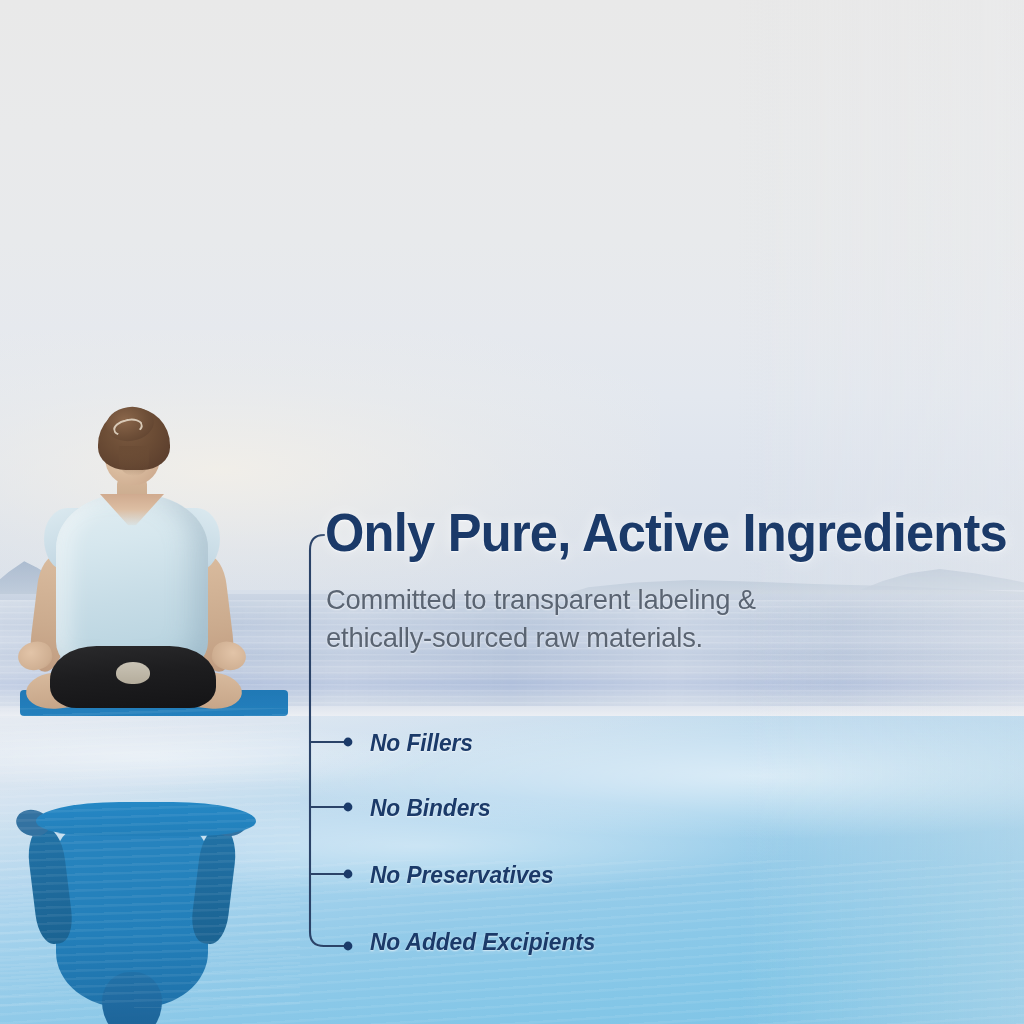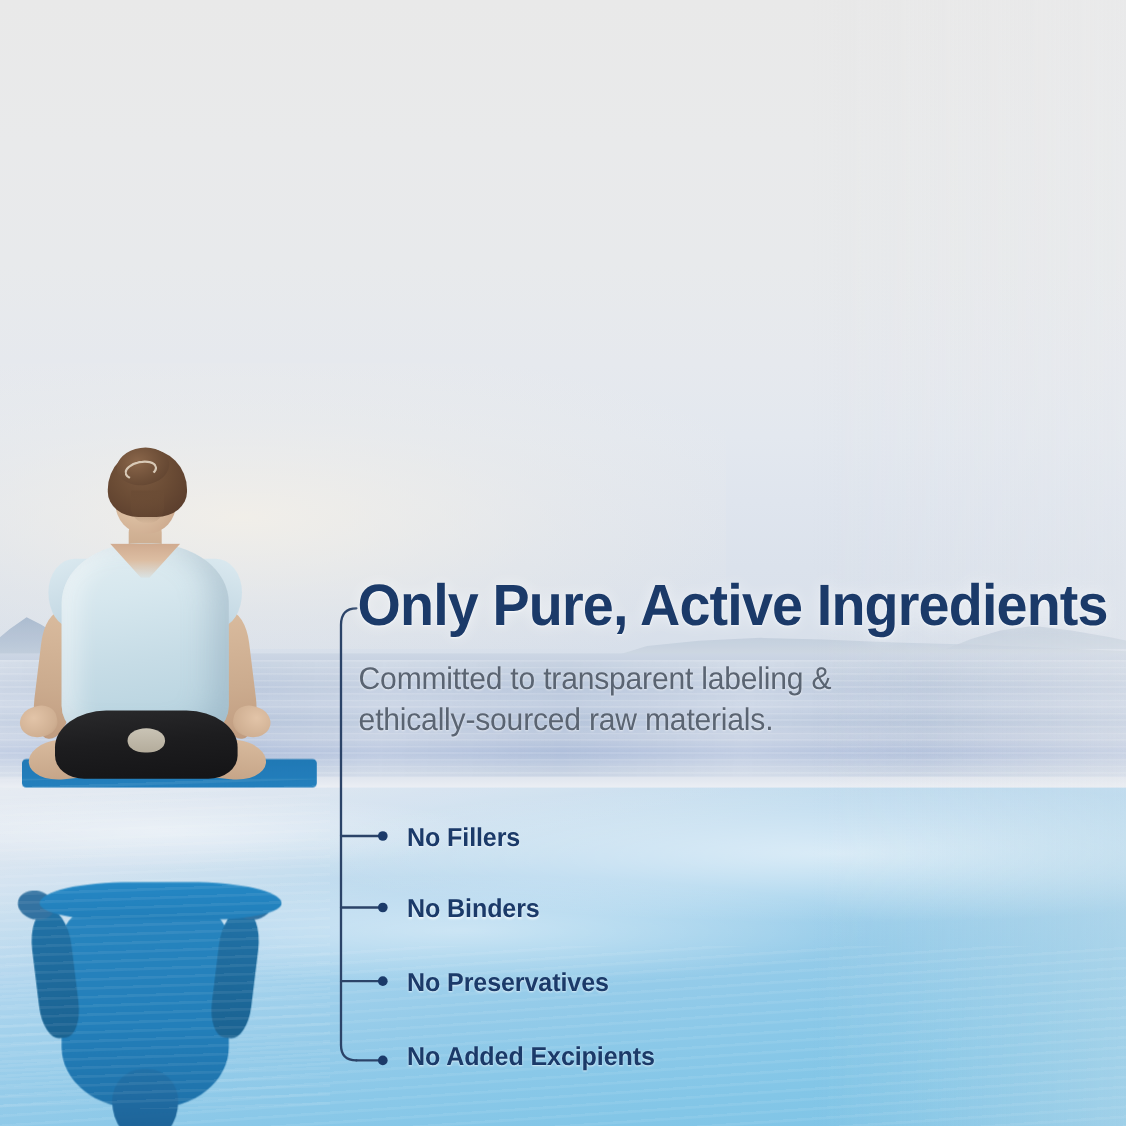--- a/index.html
+++ b/index.html
@@ -286,21 +286,21 @@
   }
 
   
   .blend{
     position:absolute;inset:0;
     background:linear-gradient(90deg, rgba(233,233,233,0) 72%, rgba(235,236,238,.22) 92%, rgba(236,237,239,.30) 100%);
     pointer-events:none;
   }
 
   
-  .panel{position:absolute;left:300px;top:498px;width:724px;height:500px;}
+  .panel{position:absolute;left:300px;top:480px;width:724px;height:500px;}
 
   .headline{
     position:absolute;left:25px;top:22px;
     font-size:53px;
     font-weight:700;
     letter-spacing:-.8px;
     color:#1b3a69;
     white-space:nowrap;
     transform:scaleX(.955);
     transform-origin:left center;
@@ -315,21 +315,21 @@
     color:#5a6472;
     letter-spacing:-.2px;
     transform:scaleX(.96);
     transform-origin:left center;
     text-shadow:0 1px 2px rgba(255,255,255,.6);
   }
 
   
   .spine-svg{position:absolute;left:0;top:0;width:724px;height:500px;overflow:visible;pointer-events:none;}
 
-  .bullets{position:absolute;left:0;top:0;width:724px;height:500px;}
+  .bullets{position:absolute;left:0;top:0;width:724px;height:500px;font-style:italic;}
   .bullet{
     position:absolute;left:70px;
     font-size:23.5px;
     font-weight:700;
     color:#1b3a69;
     letter-spacing:-.1px;
     white-space:nowrap;
     transform:scaleX(.97);
     transform-origin:left center;
     text-shadow:0 1px 2px rgba(255,255,255,.70);

